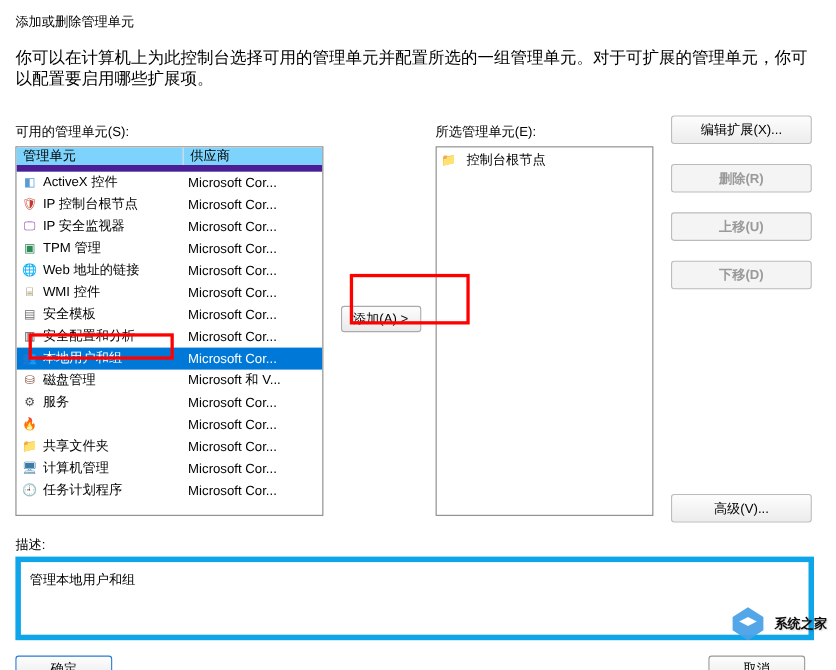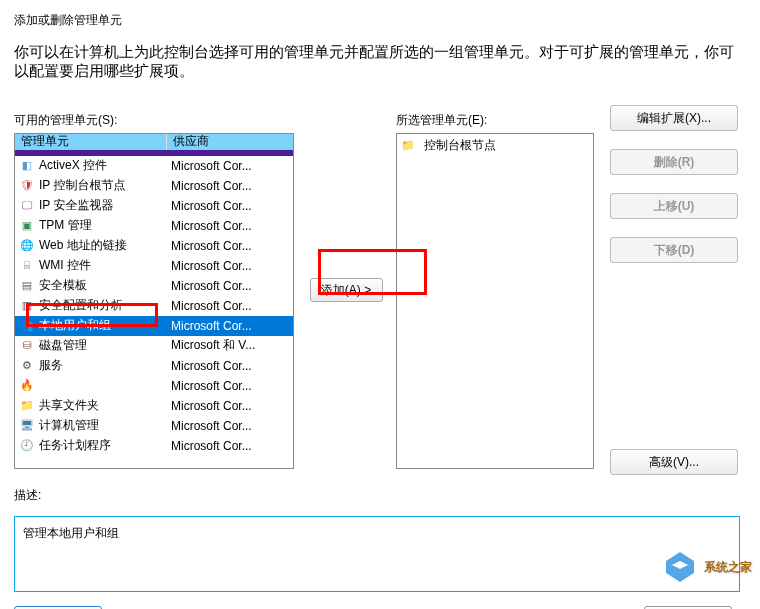--- a/index.html
+++ b/index.html
@@ -53,31 +53,31 @@
   .sidebtn {
     height: 26px; border: 1px solid #bbb; border-radius: 3px;
     background: linear-gradient(#fdfdfd,#ececec); cursor: pointer;
     display: flex; align-items: center; justify-content: center;
   }
   .sidebtn.disabled { color: #9a9a9a; background: #f4f4f4; cursor: default; font-weight: bold; }
   .gap-spacer { height: 150px; }
 
   .desc-label { margin-top: 12px; }
   .desc-box {
-    border: 1px solid #0ea5e9; width: 726px; height: 76px; padding: 8px; margin-top: 12px;
+    border: 5px solid #0ea5e9; width: 726px; height: 76px; padding: 8px; margin-top: 2px;
   }
 
   .bottom-bar { display: flex; justify-content: space-between; gap: 10px; margin: 14px 14px 0 0; }
   .bottom-btn { width: 88px; height: 24px; border: 1px solid #999; border-radius: 3px;
     background: linear-gradient(#fdfdfd,#eaeaea); cursor: pointer; }
   .bottom-btn.primary { border-color: #2a7bd0; }
 
   .watermark {
     position: absolute; right: 8px; bottom: 24px; display: flex; align-items: center;
-    color: #a16207; font-size: 20px; font-weight: bold; text-shadow: 1px 1px 2px rgba(0,0,0,.2);
+    color: #000000; font-size: 20px; font-weight: bold; text-shadow: 1px 1px 2px rgba(0,0,0,.2);
     pointer-events: none; opacity: .95;
   }
   .watermark .logo {
     width: 36px; height: 36px; margin-right: 6px; display:flex; align-items:center; justify-content:center;
   }
 
   
   .ico-control{color:#5b9bd5}.ico-shield{color:#c0392b}.ico-monitor{color:#8e44ad}
   .ico-chip{color:#2e8b57}.ico-globe{color:#1e6fa6}.ico-cube{color:#8a6d3b}
   .ico-template{color:#6b6b6b}.ico-wrench{color:#555555}.ico-users{color:#1e7fc2}

